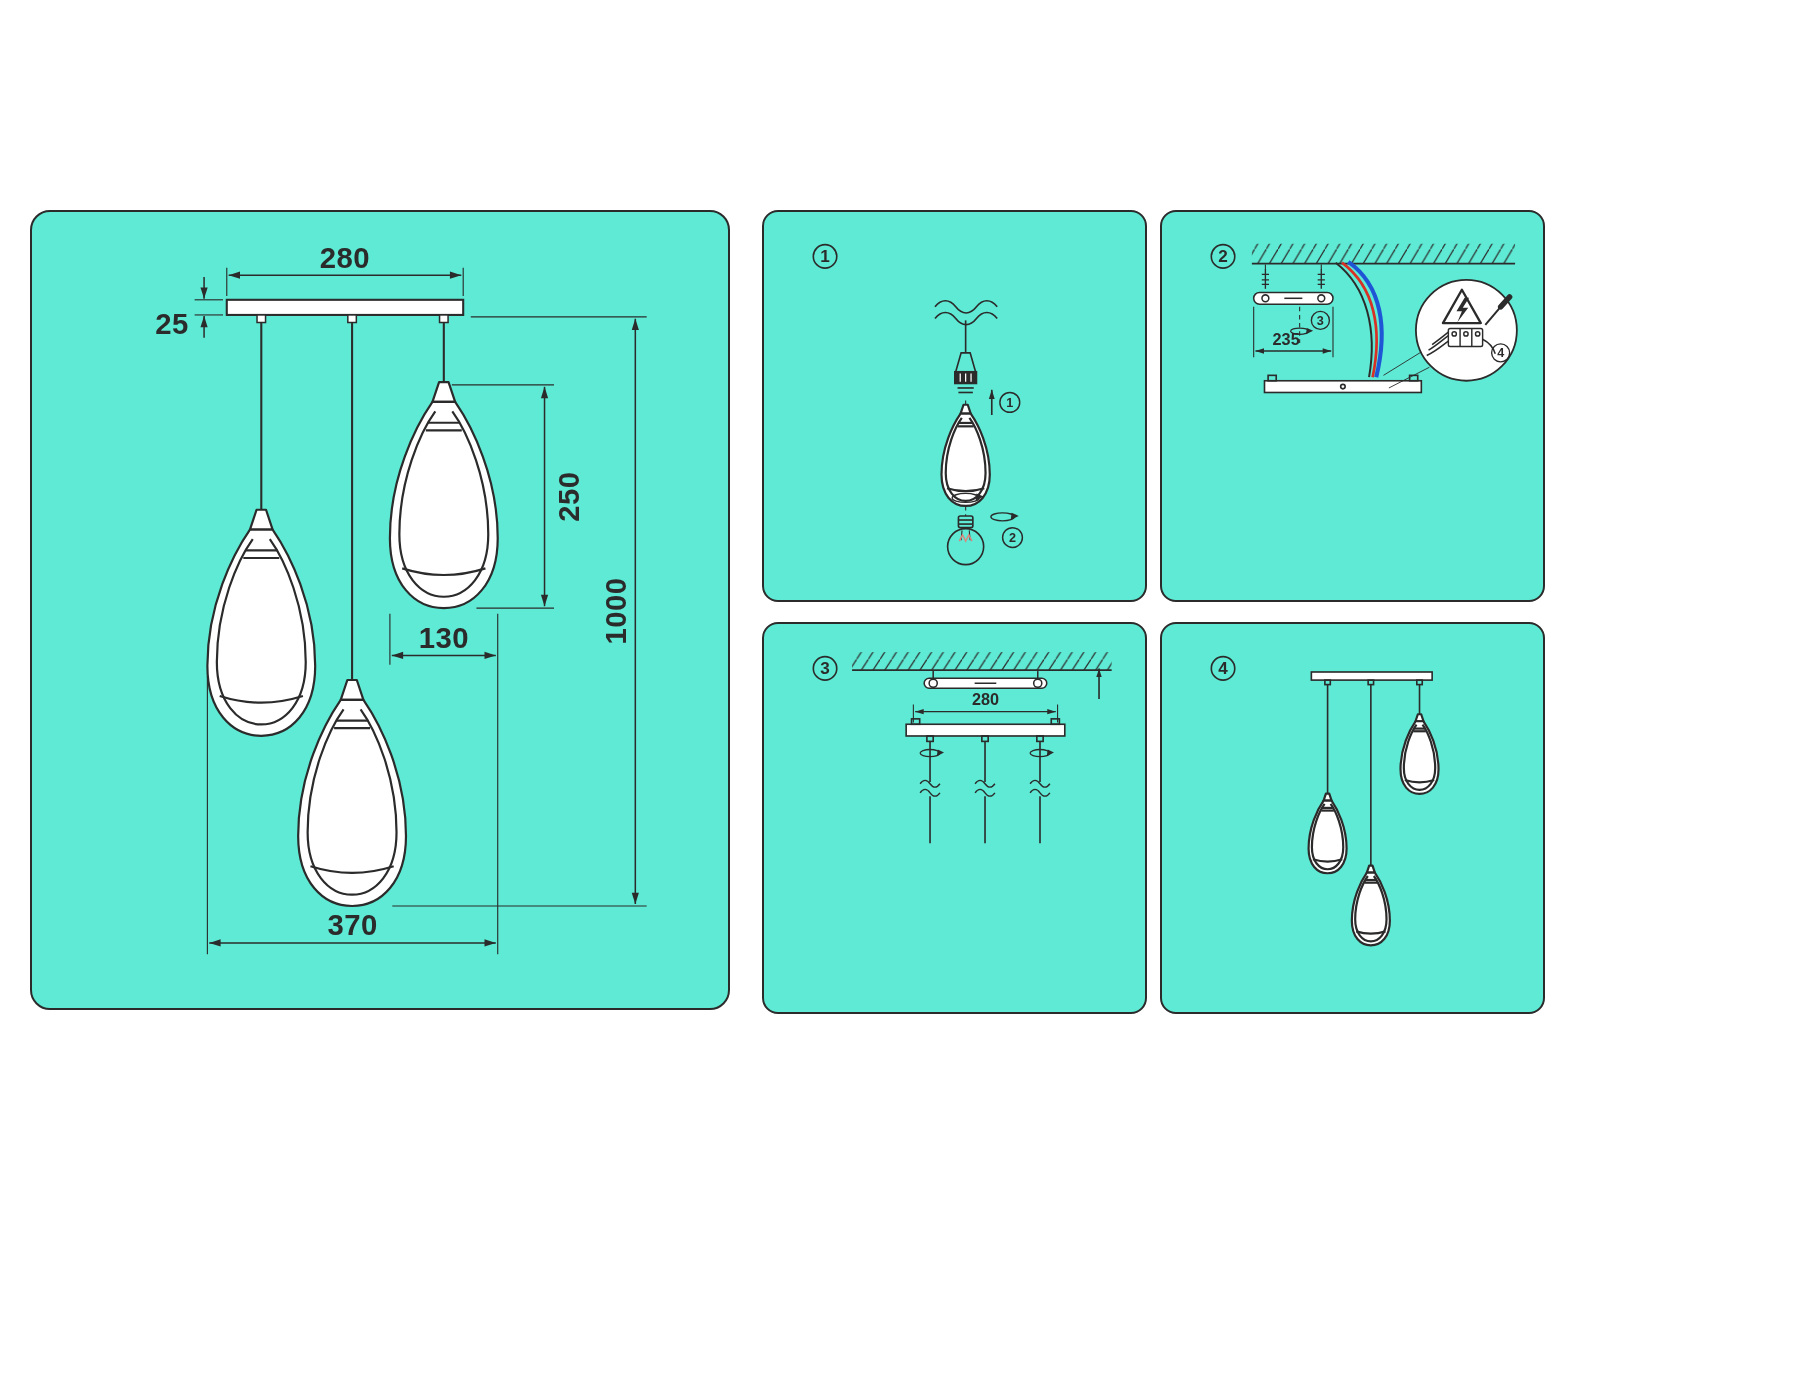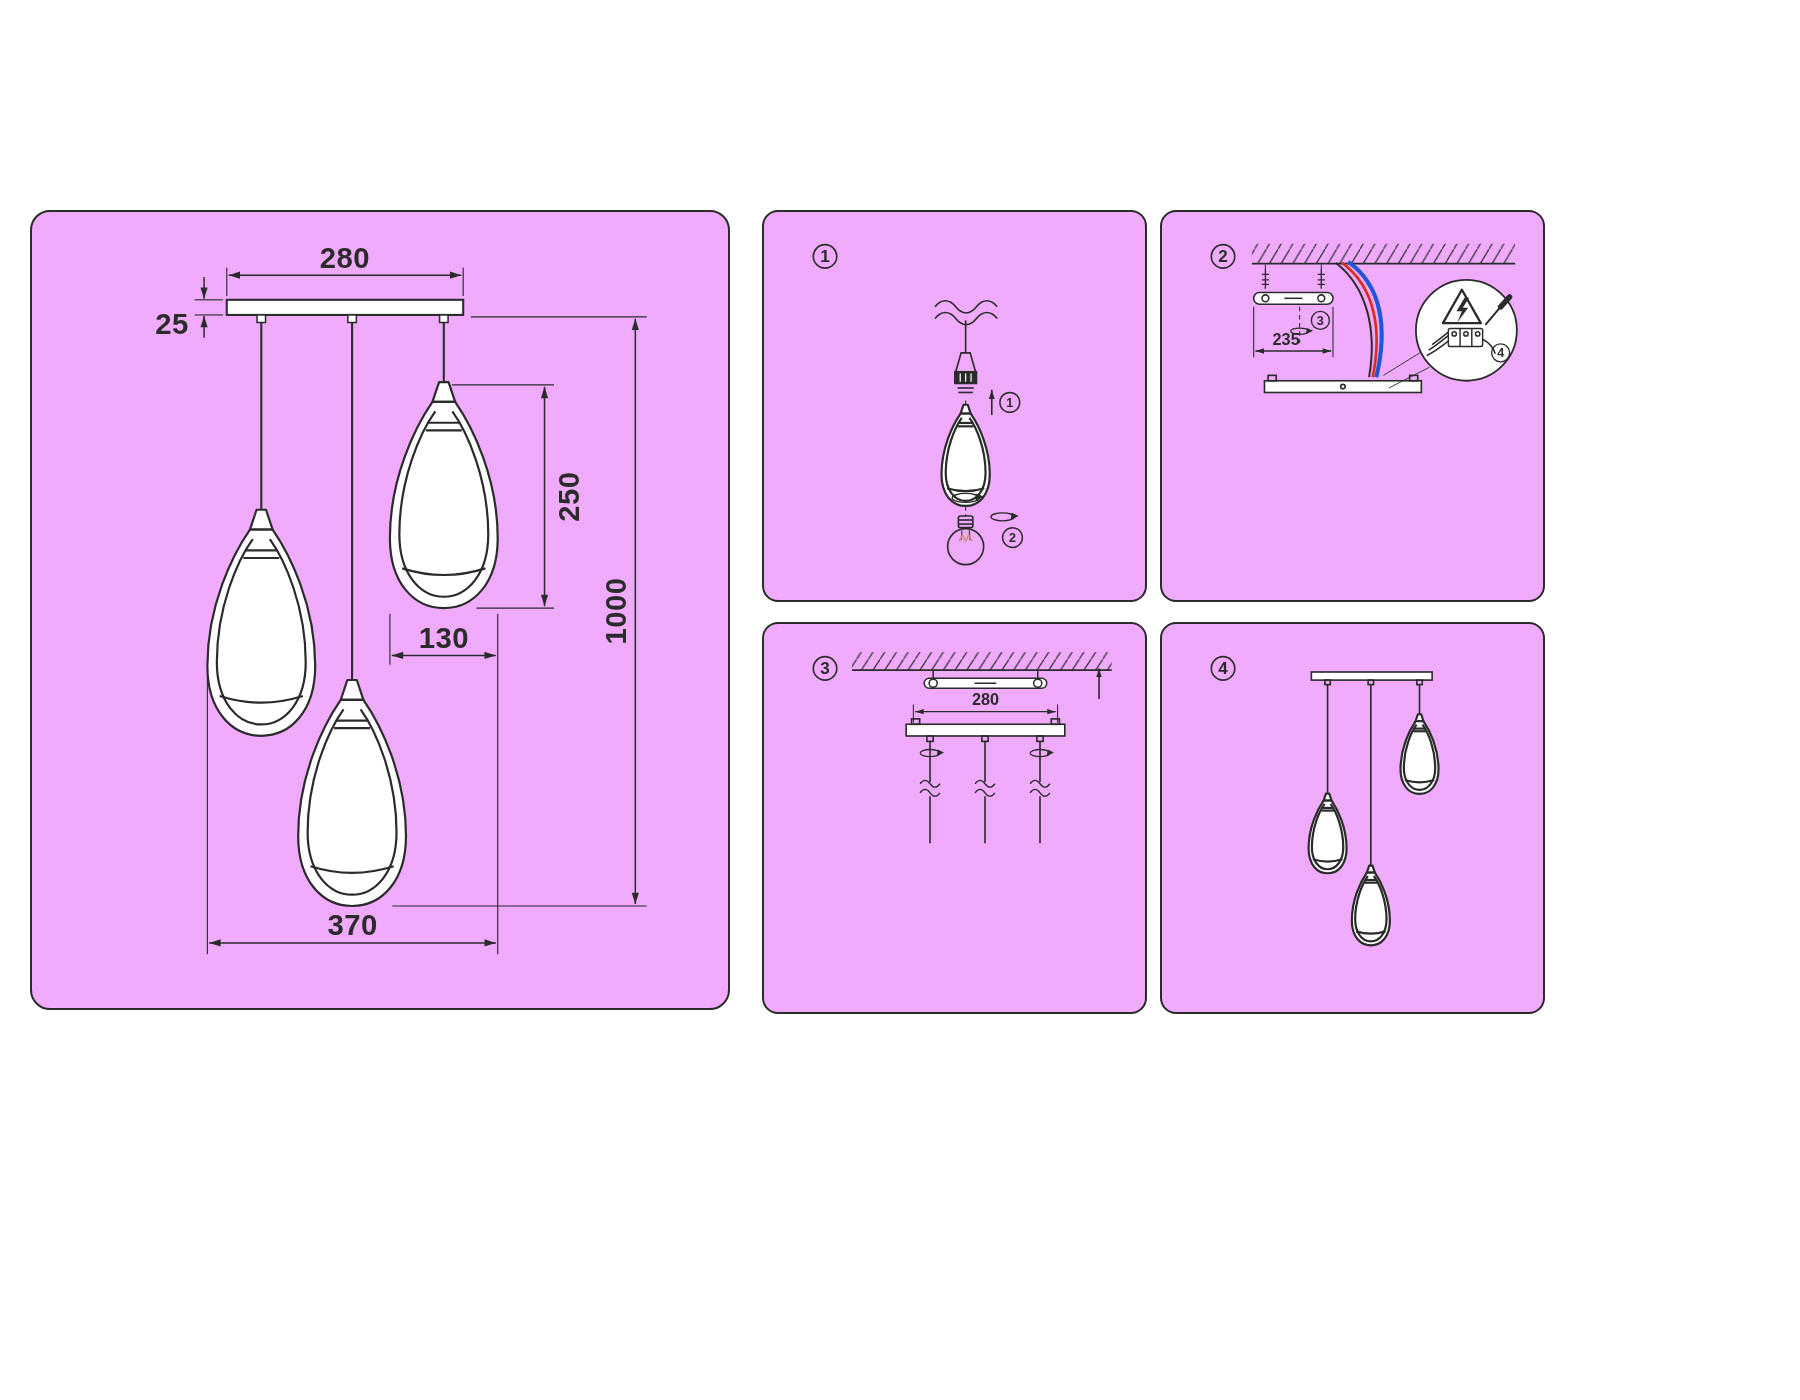--- a/index.html
+++ b/index.html
@@ -1,19 +1,19 @@
 <!DOCTYPE html>
 <html><head>
 <meta charset="utf-8">
 <style>
   * { margin:0; padding:0; box-sizing:border-box; }
   html,body { background:#ffffff; }
   body { font-family:"Liberation Sans", sans-serif; }
   .sheet { position:relative; width:1800px; height:1400px; background:#ffffff; overflow:hidden; }
-  .panel { position:absolute; border:2.4px solid #2b2b2b; border-radius:20px; background:#f0abfc;padding-left:34px; }
+  .panel { position:absolute; border:2.4px solid #2b2b2b; border-radius:20px; background:#5eead4;padding-left:34px; }
   #panel-main  { left:30px;   top:210px; width:700px; height:800px; }
   #panel-step1 { left:762px;  top:210px; width:385px; height:392px; border-radius:16px; }
   #panel-step2 { left:1160px; top:210px; width:385px; height:392px; border-radius:16px; }
   #panel-step3 { left:762px;  top:622px; width:385px; height:392px; border-radius:16px; }
   #panel-step4 { left:1160px; top:622px; width:385px; height:392px; border-radius:16px; }
   .panel svg { display:block; width:100%; height:100%; }
   text { fill:#2b2b2b; font-family:"Liberation Sans", sans-serif; }
   .t-big   { font-size:31px; font-weight:600; letter-spacing:0.5px; }
   .t-mid   { font-size:18px; font-weight:600; }
   .t-badge { font-size:19px; font-weight:600; }

